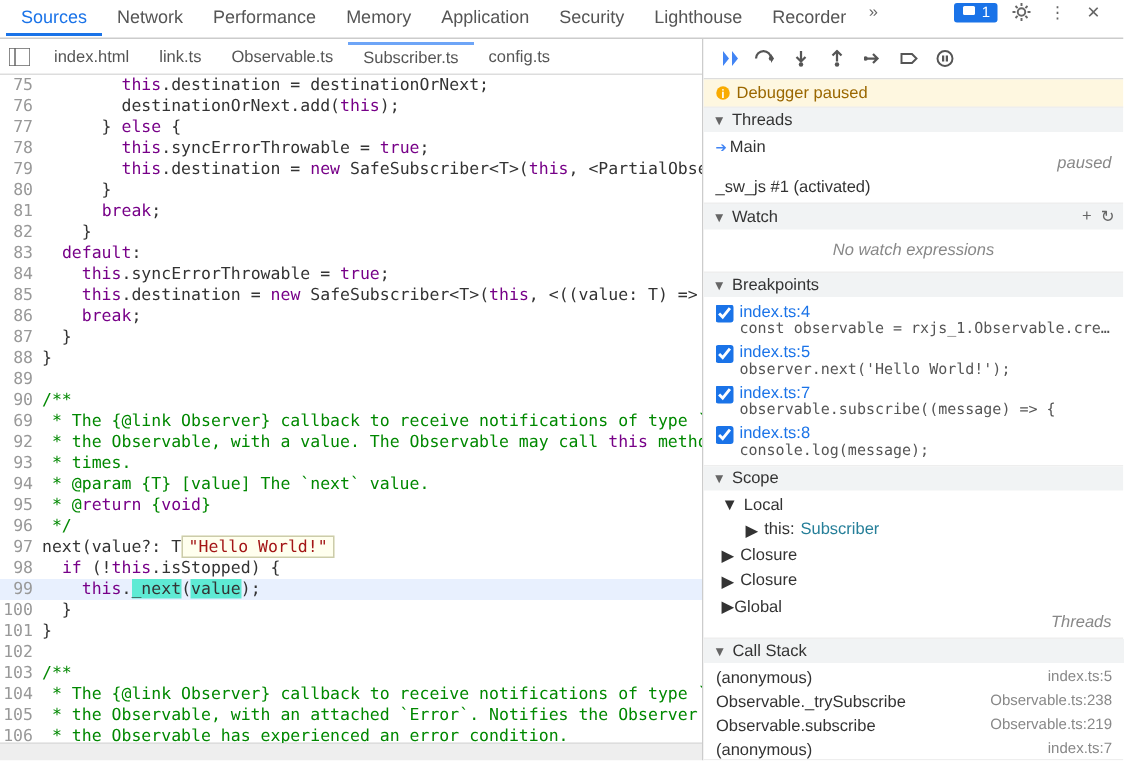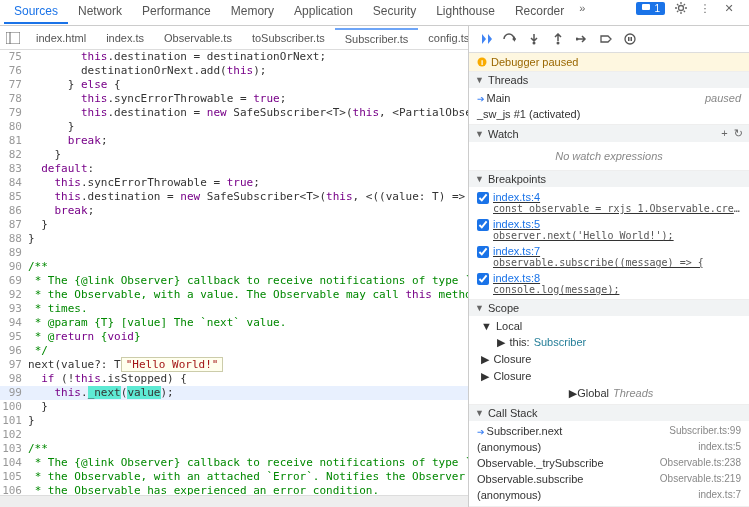--- a/index.html
+++ b/index.html
@@ -29,23 +29,23 @@
 .right-panel { width: 280px; display: flex; flex-direction: column; background: #fff; overflow: hidden; }
 .debug-toolbar { display: flex; gap: 6px; padding: 4px 8px; border-bottom: 1px solid #ddd; align-items: center; }
 .dbg-btn { width: 18px; height: 18px; display: flex; align-items: center; justify-content: center; cursor: pointer; }
 .debug-status { background: #fef7e0; color: #9a6700; padding: 3px 8px; font-size: 11px; display: flex; align-items: center; gap: 4px; border-bottom: 1px solid #eee; }
 .panel-section { border-bottom: 1px solid #eee; }
 .section-header { background: #f1f3f4; padding: 2px 6px; font-size: 11px; color: #333; display: flex; align-items: center; cursor: pointer; }
 .section-header .tri { margin-right: 4px; font-size: 9px; color: #666; }
 .section-body { padding: 2px 0; font-size: 11px; }
 .thread-row, .bp-row, .scope-row, .stack-row { padding: 2px 8px; display: flex; align-items: flex-start; gap: 4px; }
 .thread-row { justify-content: space-between; }
-.muted { color: #888; font-style: italic; }
+.muted { color: #888; font-style: italic; margin-top: 11px; }
 .bp-check { width: 12px; height: 12px; accent-color: #1a73e8; margin-top: 1px; flex-shrink: 0; }
-.bp-text { flex: 1; overflow: hidden; text-decoration: underline; }
+.bp-text { flex: 1; overflow: hidden; }
 .bp-title { color: #1a73e8; }
 .bp-snippet { color: #555; font-family: Consolas, monospace; font-size: 10px; white-space: nowrap; overflow: hidden; text-overflow: ellipsis; }
 .scope-row { padding-left: 12px; }
 .scope-row.sub { padding-left: 28px; }
 .stack-row { justify-content: space-between; padding: 2px 8px; }
 .stack-loc { color: #888; font-size: 10px; }
 .no-watch { text-align: center; color: #888; font-style: italic; padding: 6px; }
 .hdr-icons { margin-left: auto; display: flex; gap: 6px; color: #666; }
 .arrow-marker { color: #4285f4; font-size: 9px; margin-right: 2px; }
 svg { display: block; }
@@ -84,23 +84,22 @@
 <div class="main">
   <div class="left-panel">
     <div class="file-tabs">
       <span class="ft-icon">
         <svg width="14" height="12" viewBox="0 0 14 12">
             <rect x="0" y="0" width="14" height="12" fill="none" stroke="#666"></rect>
             <line x1="4" y1="0" x2="4" y2="12" stroke="#666"></line>
           </svg>
       </span>
       <span class="file-tab">index.html</span>
-      <span class="file-tab">index.ts</span>
+      <span class="file-tab">link.ts</span>
       <span class="file-tab">Observable.ts</span>
-      <span class="file-tab">toSubscriber.ts</span>
       <span class="file-tab active">Subscriber.ts</span>
       <span class="file-tab">config.ts</span>
 
     </div>
     <div class="code-area" id="code-area">
         <div class="code-line"><span class="gutter">75</span><span class="code-text">        <span class="kw">this</span>.destination = destinationOrNext;</span></div>
         <div class="code-line"><span class="gutter">76</span><span class="code-text">        destinationOrNext.add(<span class="kw">this</span>);</span></div>
         <div class="code-line"><span class="gutter">77</span><span class="code-text">      } <span class="kw">else</span> {</span></div>
         <div class="code-line"><span class="gutter">78</span><span class="code-text">        <span class="kw">this</span>.syncErrorThrowable = <span class="kw">true</span>;</span></div>
         <div class="code-line"><span class="gutter">79</span><span class="code-text">        <span class="kw">this</span>.destination = <span class="kw">new</span> SafeSubscriber&lt;T&gt;(<span class="kw">this</span>, &lt;PartialObserver&lt;&gt;&gt; destination</span></div>
@@ -271,37 +270,33 @@
             <span style="color:#267f99">Subscriber</span>
           </div>
         <div class="scope-row">
             <span class="tri">▶</span>
             <span>Closure</span>
           </div>
         <div class="scope-row">
             <span class="tri">▶</span>
             <span>Closure</span>
           </div>
-        <div class="scope-row" style="justify-content:center;padding-right:8px">
+        <div class="scope-row" style="justify-content:space-between;padding-right:8px">
             <span><span class="tri">▶</span><span>Global</span></span>
             <span class="muted">Threads</span>
           </div>
       </div>
     </div>
 
     <div class="panel-section" style="flex:1;overflow:auto">
       <div class="section-header">
           <span class="tri">▼</span>
           <span>Call Stack</span>
         </div>
       <div class="section-body" id="stack-body">
-          <div class="stack-row">
-            <span><span class="arrow-marker">➔</span>Subscriber.next</span>
-            <span class="stack-loc">Subscriber.ts:99</span>
-          </div>
           <div class="stack-row">
             <span>(anonymous)</span>
             <span class="stack-loc">index.ts:5</span>
           </div>
           <div class="stack-row">
             <span>Observable._trySubscribe</span>
             <span class="stack-loc">Observable.ts:238</span>
           </div>
           <div class="stack-row">
             <span>Observable.subscribe</span>

